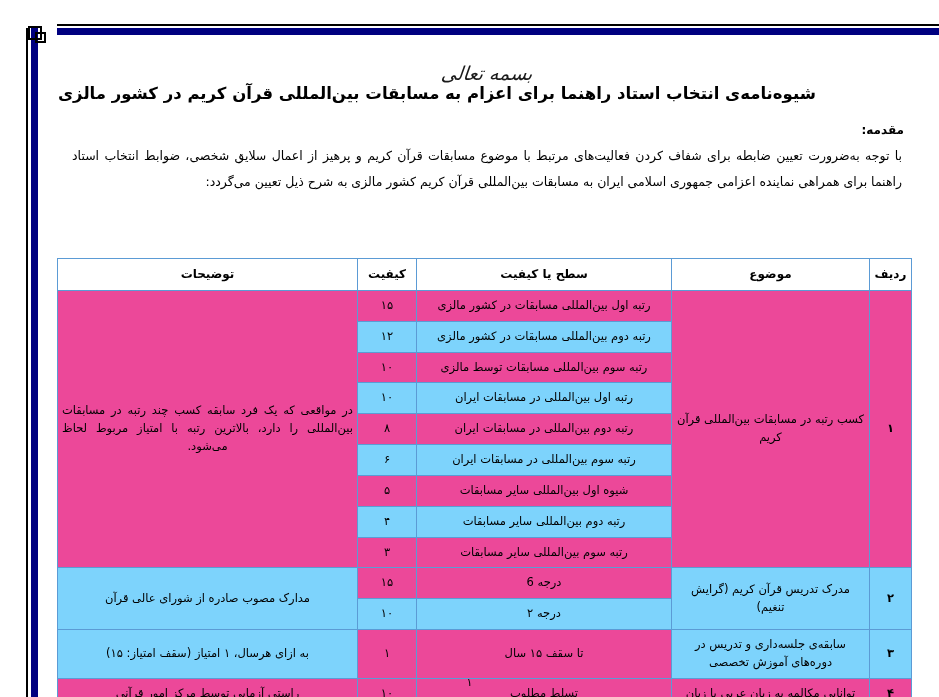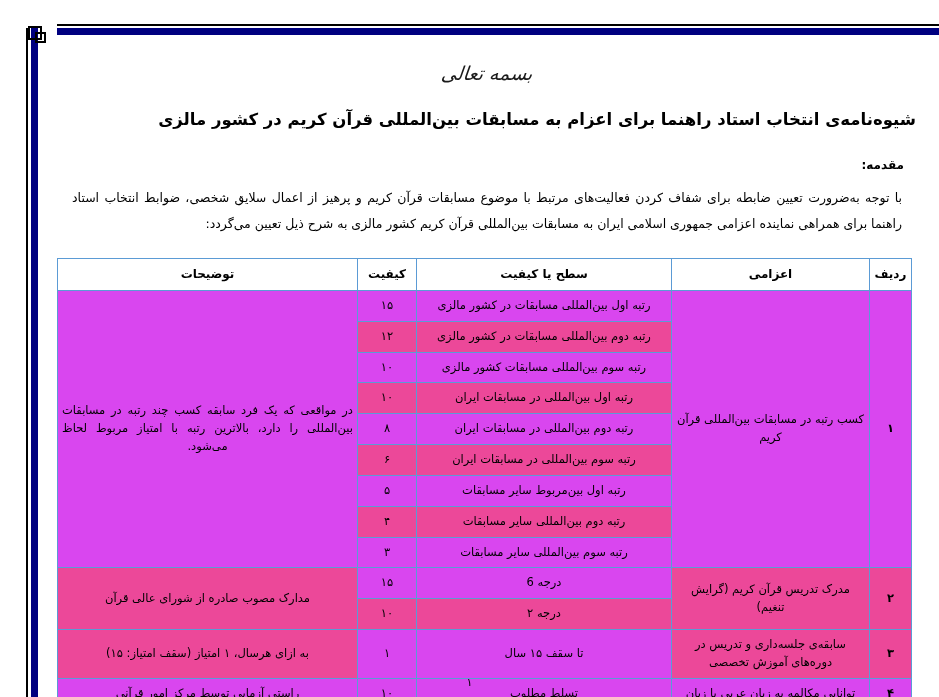--- a/index.html
+++ b/index.html
@@ -87,42 +87,41 @@
     font-family: "DejaVu Sans", "Liberation Sans", sans-serif;
     font-size: 19px;
     font-style: italic;
     color: #1a1a1a;
     margin-top: 22px;
     letter-spacing: -1px;
     transform: skewX(-6deg);
   }
 
   .doc-title {
-    text-align: right;
+    text-align: left;
     font-size: 16.5px;
     font-weight: bold;
     color: #000000;
-    margin-top: 26px;
     letter-spacing: -0.3px;
   }
 
   .intro-label {
     font-size: 12px;
     font-weight: bold;
     color: #000000;
-    margin-top: 29px;
+    margin-top: 20px;
     padding-right: 12px;
   }
 
   .intro-para {
     text-align: justify;
     font-size: 12.5px;
     color: #000000;
     line-height: 2.1;
-    margin-top: 13px;
+    margin-top: 6px;
     padding: 0 14px;
   }
 
   
   .tbl-wrap {
     position: absolute;
     left: 58px;
     top: 258px;
     width: 854px;
   }
@@ -148,22 +147,22 @@
     font-weight: bold;
     font-size: 12px;
     height: 32px;
   }
   .col-radif   { width: 42px; }
   .col-onvan   { width: 198px; }
   .col-sath    { width: 255px; }
   .col-barem   { width: 59px; }
   .col-tozihat { width: 300px; }
 
-  .cell-shade { background: #d946ef; }
-  .cell-plain { background: #ec4899; }
+  .cell-shade { background: #ec4899; }
+  .cell-plain { background: #7dd3fc; }
 
   td.title-cell {
     font-weight: normal;
     font-size: 11.5px;
   }
   td.radif-cell {
     font-weight: bold;
     font-size: 12px;
   }
   td.sath-cell {
@@ -218,56 +217,56 @@
       <colgroup>
         <col class="col-radif">
         <col class="col-onvan">
         <col class="col-sath">
         <col class="col-barem">
         <col class="col-tozihat">
       </colgroup>
       <thead>
         <tr>
           <th>ردیف</th>
-          <th>اعزامی</th>
+          <th>موضوع</th>
           <th>سطح یا کیفیت</th>
           <th>کیفیت</th>
           <th>توضیحات</th>
         </tr>
       </thead>
       <tbody id="table-body">
           <tr>
             <td class="radif-cell cell-shade" rowspan="9">۱</td>
             <td class="title-cell cell-shade" rowspan="9">کسب رتبه در مسابقات بین‌المللی قرآن کریم</td>
             <td class="sath-cell cell-shade">رتبه اول بین‌المللی مسابقات در کشور مالزی</td>
             <td class="barem-cell cell-shade">۱۵</td>
             <td class="tozihat-cell cell-shade multi" rowspan="9">در مواقعی که یک فرد سابقه کسب چند رتبه در مسابقات بین‌المللی را دارد، بالاترین رتبه با امتیاز مربوط لحاظ می‌شود.</td>
           </tr>
           <tr>
             <td class="sath-cell cell-plain">رتبه دوم بین‌المللی مسابقات در کشور مالزی</td>
             <td class="barem-cell cell-plain">۱۲</td>
           </tr>
           <tr>
-            <td class="sath-cell cell-shade">رتبه سوم بین‌المللی مسابقات کشور مالزی</td>
+            <td class="sath-cell cell-shade">رتبه سوم بین‌المللی مسابقات توسط مالزی</td>
             <td class="barem-cell cell-shade">۱۰</td>
           </tr>
           <tr>
             <td class="sath-cell cell-plain">رتبه اول بین‌المللی در مسابقات ایران</td>
             <td class="barem-cell cell-plain">۱۰</td>
           </tr>
           <tr>
             <td class="sath-cell cell-shade">رتبه دوم بین‌المللی در مسابقات ایران</td>
             <td class="barem-cell cell-shade">۸</td>
           </tr>
           <tr>
             <td class="sath-cell cell-plain">رتبه سوم بین‌المللی در مسابقات ایران</td>
             <td class="barem-cell cell-plain">۶</td>
           </tr>
           <tr>
-            <td class="sath-cell cell-shade">رتبه اول بین‌مربوط سایر مسابقات</td>
+            <td class="sath-cell cell-shade">شیوه اول بین‌المللی سایر مسابقات</td>
             <td class="barem-cell cell-shade">۵</td>
           </tr>
           <tr>
             <td class="sath-cell cell-plain">رتبه دوم بین‌المللی سایر مسابقات</td>
             <td class="barem-cell cell-plain">۴</td>
           </tr>
           <tr>
             <td class="sath-cell cell-shade">رتبه سوم بین‌المللی سایر مسابقات</td>
             <td class="barem-cell cell-shade">۳</td>
           </tr>

